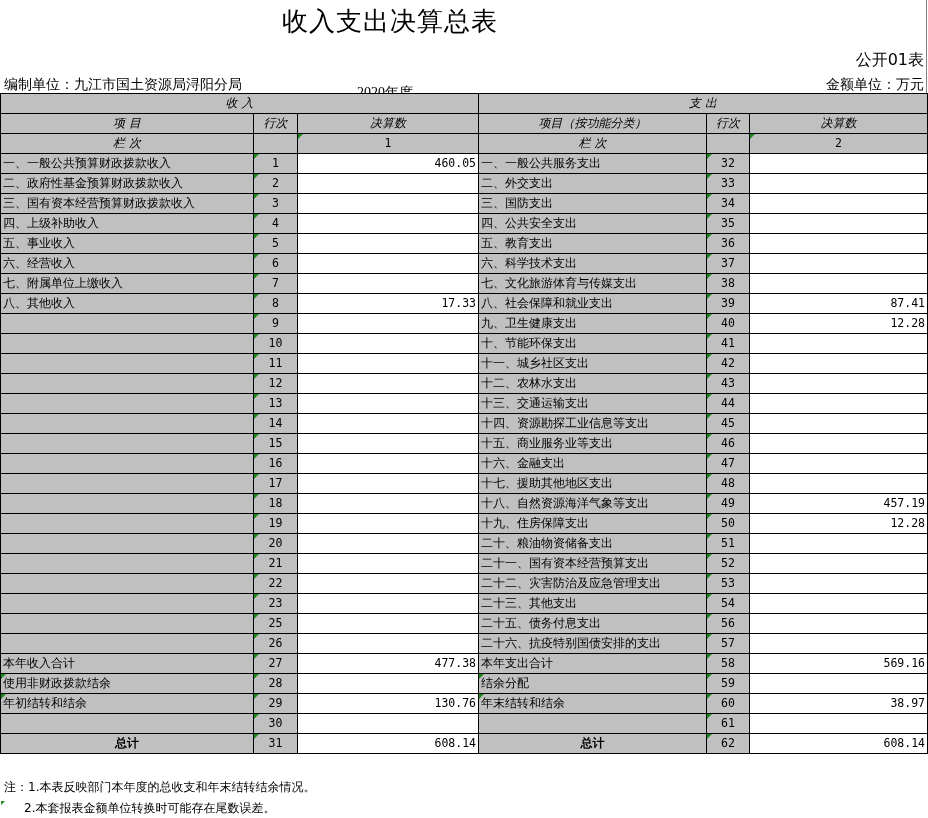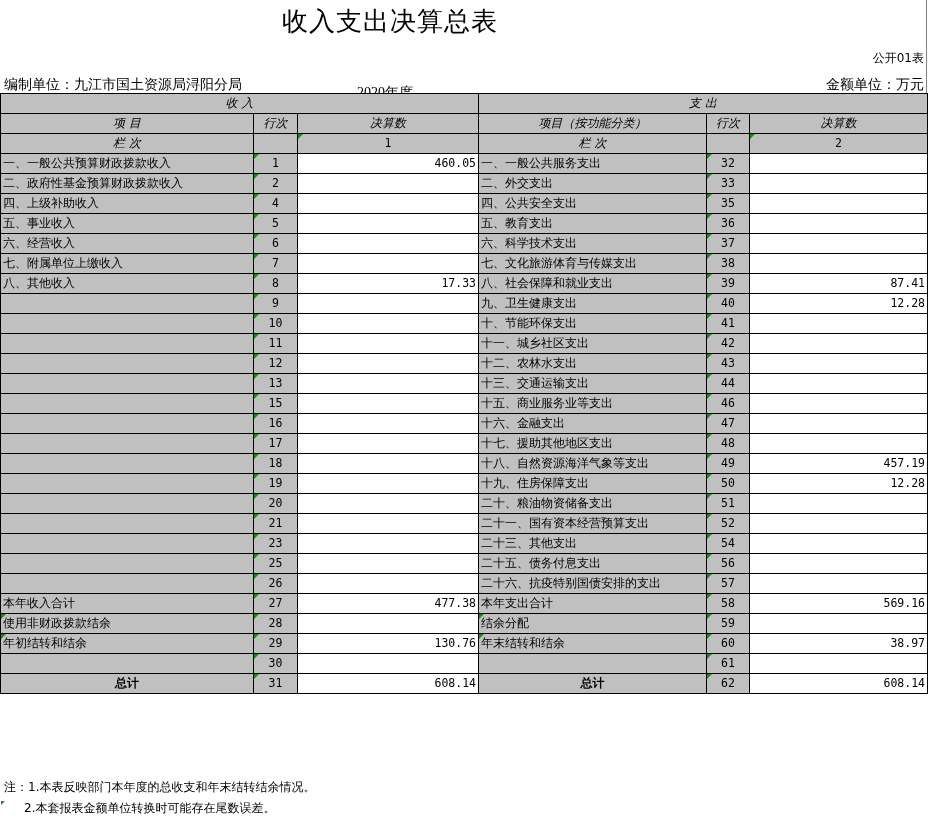--- a/index.html
+++ b/index.html
@@ -1,21 +1,21 @@
 <!DOCTYPE html>
 <html><head>
 <meta charset="utf-8">
 <style>
   html, body { margin: 0; padding: 0; background: #ffffff; }
   body { width: 928px; height: 818px; position: relative; overflow: hidden;
          font-family: "DejaVu Sans", "Liberation Sans", sans-serif; color: #000; }
   .right-edge { position: absolute; left: 926px; top: 0; width: 1px; height: 93px; background: #808080; }
   .title { position: absolute; left: 0; top: 4px; width: 780px; text-align: center;
            font-size: 26px; letter-spacing: 1px; }
-  .form-no { position: absolute; right: 4px; top: 50px; font-size: 12px; }
+  .form-no { position: absolute; right: 4px; top: 50px; font-size: 16px; }
   .unit-line { position: absolute; left: 4px; top: 76px; font-size: 14px; text-align: right; }
   .year { position: absolute; left: 357px; top: 84px; font-size: 14px; font-family: Liberation Serif, serif; }
   .amount-unit { position: absolute; right: 4px; top: 76px; font-size: 14px; }
 
   table.main { position: absolute; left: 0; top: 93px; border-collapse: collapse;
                table-layout: fixed; width: 927px; font-size: 12px; }
   table.main td { border: 1px solid #000; height: 19px; padding: 0 2px; white-space: nowrap;
                   overflow: hidden; position: relative; line-height: 19px; }
   td.g { background: #c0c0c0; }
   td.w { background: #ffffff; }
@@ -81,20 +81,28 @@
       </tr>
       <tr>
         <td class="g">二、政府性基金预算财政拨款收入</td>
         <td class="g num tri">2</td>
         <td class="w r"></td>
         <td class="g">二、外交支出</td>
         <td class="g num tri">33</td>
         <td class="w r"></td>
       </tr>
       <tr>
+        <td class="g">三、国有资本经营预算财政拨款收入</td>
+        <td class="g num tri">3</td>
+        <td class="w r"></td>
+        <td class="g">三、国防支出</td>
+        <td class="g num tri">34</td>
+        <td class="w r"></td>
+      </tr>
+      <tr>
         <td class="g">四、上级补助收入</td>
         <td class="g num tri">4</td>
         <td class="w r"></td>
         <td class="g">四、公共安全支出</td>
         <td class="g num tri">35</td>
         <td class="w r"></td>
       </tr>
       <tr>
         <td class="g">五、事业收入</td>
         <td class="g num tri">5</td>
@@ -162,20 +170,28 @@
       <tr>
         <td class="g"></td>
         <td class="g num tri">13</td>
         <td class="w r"></td>
         <td class="g">十三、交通运输支出</td>
         <td class="g num tri">44</td>
         <td class="w r"></td>
       </tr>
       <tr>
         <td class="g"></td>
+        <td class="g num tri">14</td>
+        <td class="w r"></td>
+        <td class="g">十四、资源勘探工业信息等支出</td>
+        <td class="g num tri">45</td>
+        <td class="w r"></td>
+      </tr>
+      <tr>
+        <td class="g"></td>
         <td class="g num tri">15</td>
         <td class="w r"></td>
         <td class="g">十五、商业服务业等支出</td>
         <td class="g num tri">46</td>
         <td class="w r"></td>
       </tr>
       <tr>
         <td class="g"></td>
         <td class="g num tri">16</td>
         <td class="w r"></td>
@@ -214,20 +230,28 @@
         <td class="g">二十、粮油物资储备支出</td>
         <td class="g num tri">51</td>
         <td class="w r"></td>
       </tr>
       <tr>
         <td class="g"></td>
         <td class="g num tri">21</td>
         <td class="w r"></td>
         <td class="g">二十一、国有资本经营预算支出</td>
         <td class="g num tri">52</td>
+        <td class="w r"></td>
+      </tr>
+      <tr>
+        <td class="g"></td>
+        <td class="g num tri">22</td>
+        <td class="w r"></td>
+        <td class="g">二十二、灾害防治及应急管理支出</td>
+        <td class="g num tri">53</td>
         <td class="w r"></td>
       </tr>
       <tr>
         <td class="g"></td>
         <td class="g num tri">23</td>
         <td class="w r"></td>
         <td class="g">二十三、其他支出</td>
         <td class="g num tri">54</td>
         <td class="w r"></td>
       </tr>

